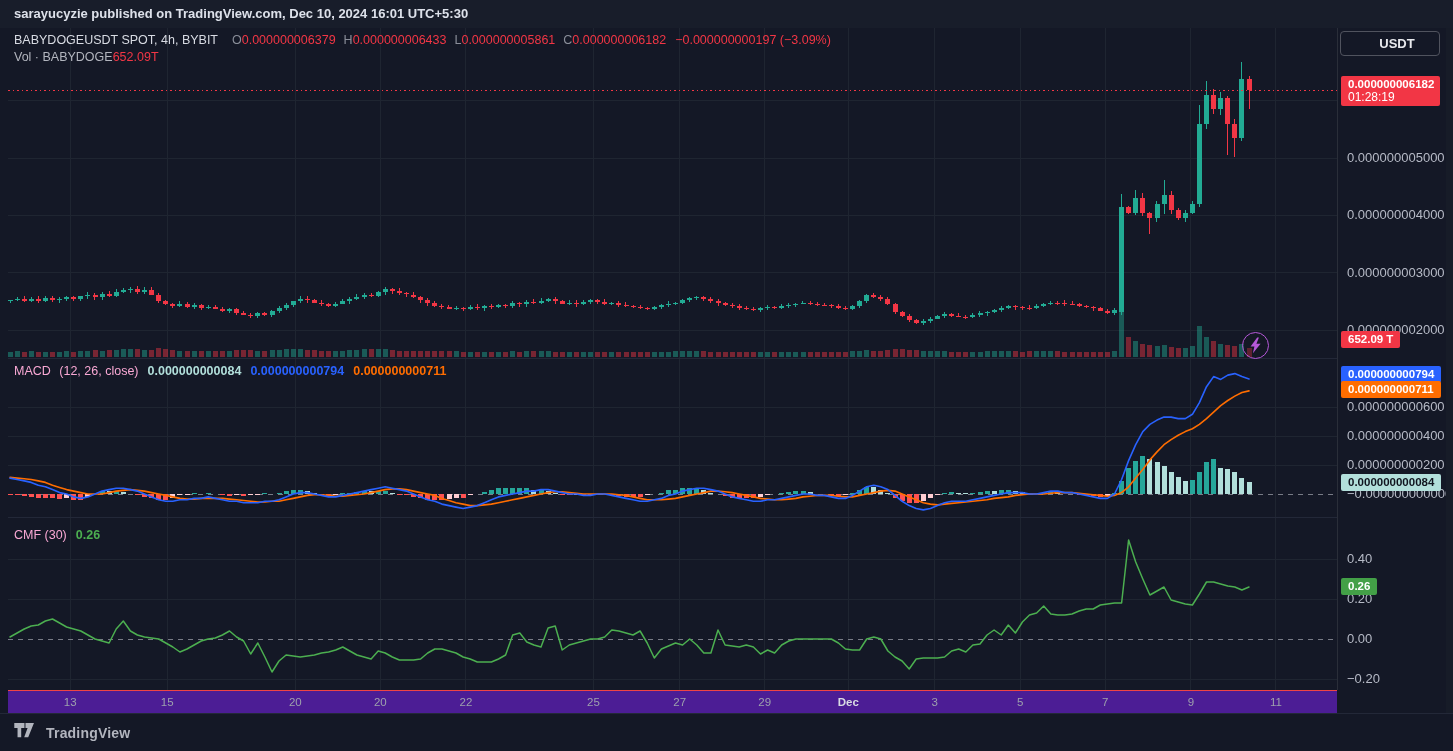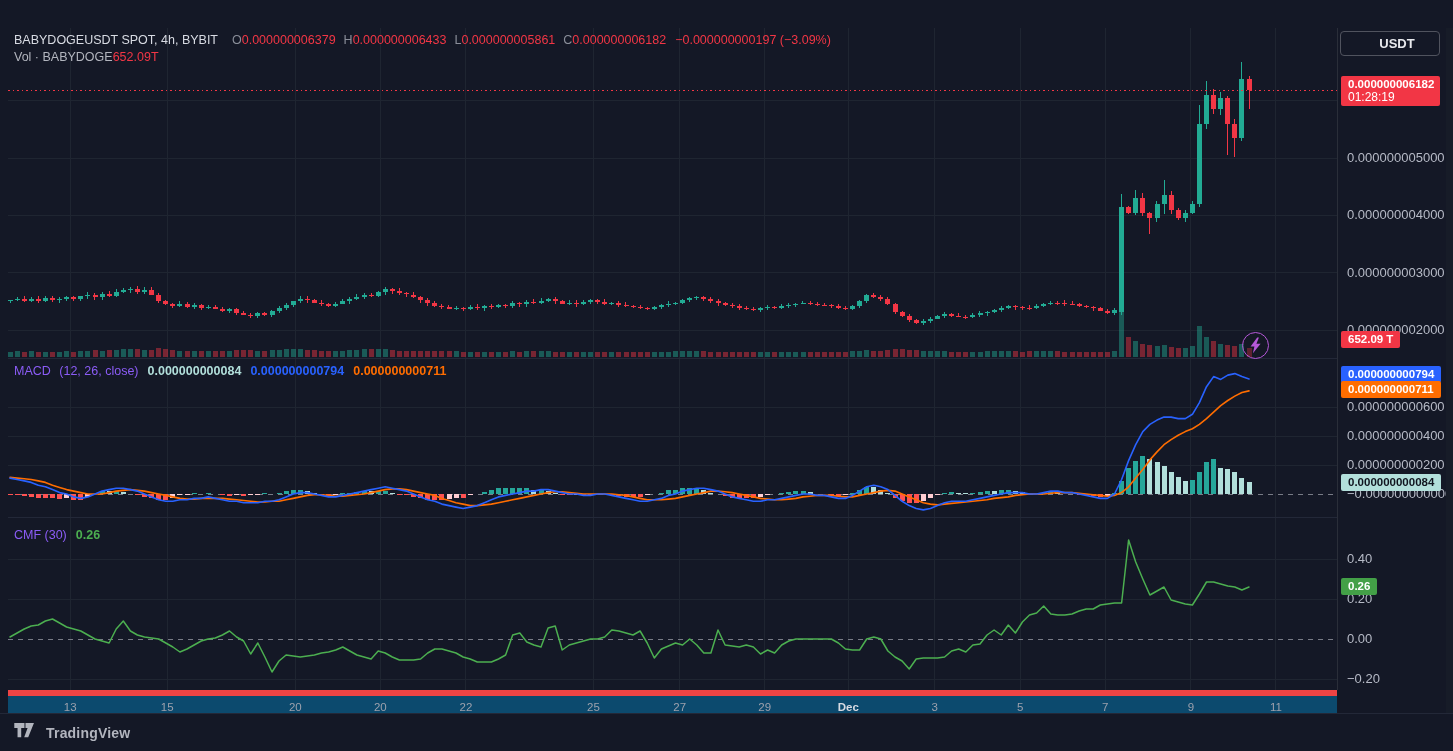--- a/index.html
+++ b/index.html
@@ -13,59 +13,62 @@
   .plot-svg { position:absolute; left:8px; top:28px; }
 
   .hsep { position:absolute; left:8px; width:1438px; height:1px; background:#232838; }
 
   .legend { position:absolute; font-size:12.5px; white-space:nowrap; color:#b2b5be; }
   .legend .sym { color:#d8dbe3; margin-right:12px; }
   .legend .pfx { color:#8a8e99; margin-left:8px; }
   .legend .val-red { color:#f23645; }
   .legend .chg { color:#f23645; margin-left:9px; }
   .legend .vol-val { color:#f23645; margin-left:0; }
-  .legend .ind-title { color:#8b5cf6; }
+  .legend .ind-title { color:#f9a8d4; }
   .legend .v-hist { color:#b2dfdb; margin-left:9px; font-weight:600; }
   .legend .v-macd { color:#2962ff; margin-left:9px; font-weight:600; }
   .legend .v-sig  { color:#ff6d00; margin-left:9px; font-weight:600; }
   .legend .v-cmf  { color:#4caf50; margin-left:9px; font-weight:600; }
 
   .axis-col { position:absolute; left:1337px; top:28px; width:109px; height:662px;
     background:#141826; border-left:1px solid #2a2e39; }
   .axis-tick { position:absolute; left:9px; font-size:13px; color:#b6bac6; line-height:14px; }
   .tag { position:absolute; left:3px; font-size:11.5px; font-weight:700; color:#fff;
     padding:2px 7px; border-radius:2px; line-height:13px; white-space:nowrap; }
   .price-tag { width:99px; }
   .price-tag .cd { font-weight:400; font-size:12px; }
 
   .currency-btn { position:absolute; left:2px; top:3px; width:100px; height:25px;
     border:1px solid #50535e; border-radius:4px; color:#e8e9ed; font-size:13px; font-weight:600;
     line-height:23px; padding-left:14px; background:transparent; cursor:pointer; }
 
   .time-axis { position:absolute; left:8px; top:690px; width:1329px; height:23px;
-    border-top:6px solid #ef4444; background:#0c4a6e; }
+    border-top:1px solid #ef4444; background:#4c1d95; }
   .time-tick { position:absolute; top:5px; width:40px; margin-left:-20px; text-align:center;
     font-size:11.5px; color:#9da1ad; }
   .time-tick.bold { color:#d8dbe3; font-weight:700; }
 
   .bolt-btn { position:absolute; left:1242px; top:332px; width:27px; height:27px; border-radius:50%;
     border:1.8px solid #b558d8; background:rgba(19,23,34,0.25); cursor:pointer;
     display:flex; align-items:center; justify-content:center; }
 
   .right-strip { position:absolute; left:1446px; top:28px; width:7px; height:685px; background:#171c28; }
 
   .bottom-bar { position:absolute; left:0; top:713px; width:1453px; height:38px;
     background:#141826; border-top:1px solid #232838; display:flex; align-items:center; padding-left:14px; }
   .brand-text { color:#b2b5be; font-size:14px; font-weight:700; margin-left:7px; letter-spacing:0.2px; }
 </style>
 </head>
 <body>
 
 <div id="app">
 
+  <div class="publish-bar">
+    <span>sarayucyzie published on TradingView.com, Dec 10, 2024 16:01 UTC+5:30</span>
+  </div>
 
   <svg id="plot" class="plot-svg" width="1329" height="662" viewBox="8 28 1329 662">
       <line x1="70.18" y1="28" x2="70.18" y2="690" stroke="#1f2531" stroke-width="1" shape-rendering="crispEdges"></line>
       <line x1="167.176" y1="28" x2="167.176" y2="690" stroke="#1f2531" stroke-width="1" shape-rendering="crispEdges"></line>
       <line x1="295.32399999999996" y1="28" x2="295.32399999999996" y2="690" stroke="#1f2531" stroke-width="1" shape-rendering="crispEdges"></line>
       <line x1="380.284" y1="28" x2="380.284" y2="690" stroke="#1f2531" stroke-width="1" shape-rendering="crispEdges"></line>
       <line x1="465.95200000000006" y1="28" x2="465.95200000000006" y2="690" stroke="#1f2531" stroke-width="1" shape-rendering="crispEdges"></line>
       <line x1="593.392" y1="28" x2="593.392" y2="690" stroke="#1f2531" stroke-width="1" shape-rendering="crispEdges"></line>
       <line x1="679.7679999999999" y1="28" x2="679.7679999999999" y2="690" stroke="#1f2531" stroke-width="1" shape-rendering="crispEdges"></line>
       <line x1="764.728" y1="28" x2="764.728" y2="690" stroke="#1f2531" stroke-width="1" shape-rendering="crispEdges"></line>

